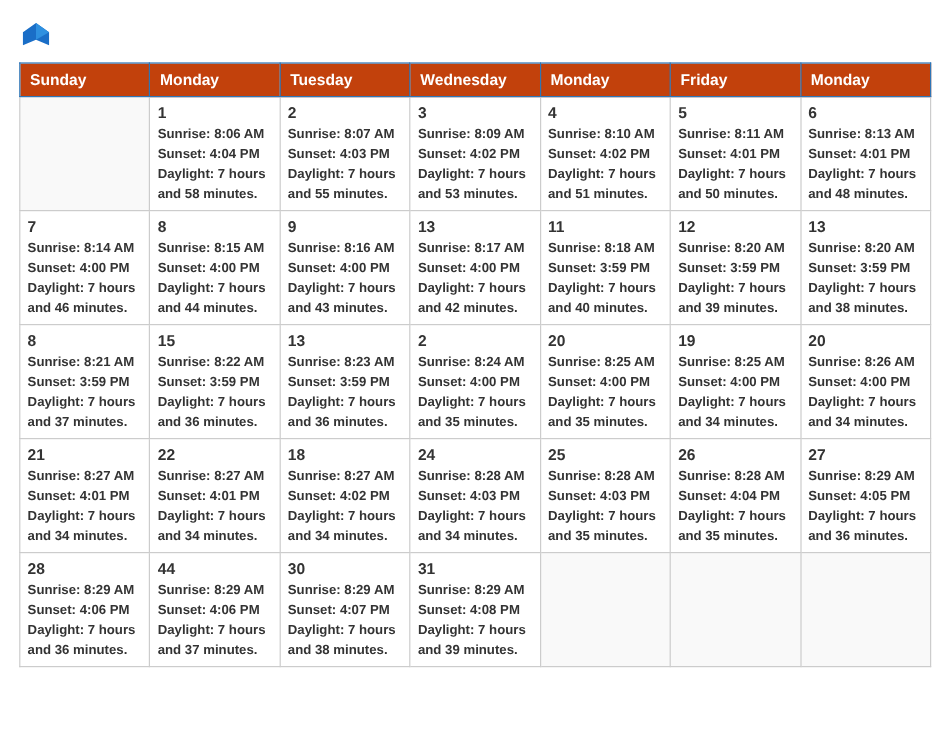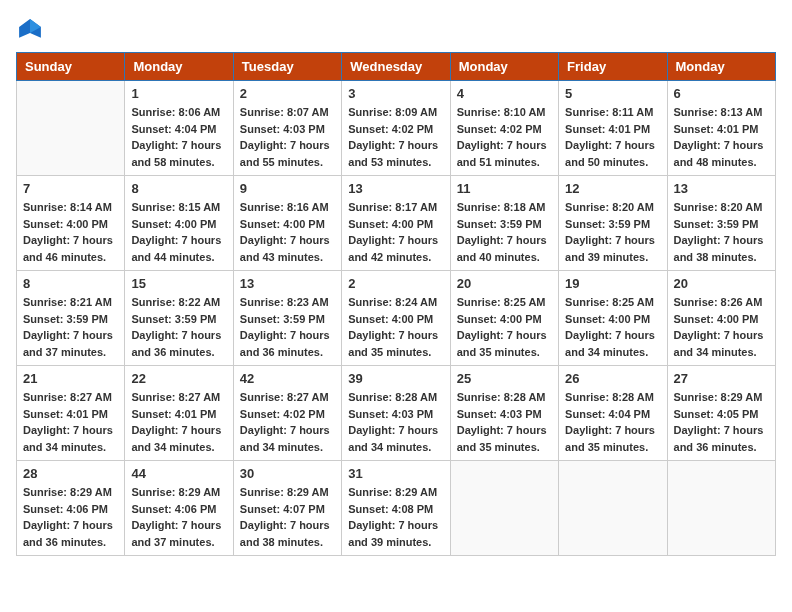--- a/index.html
+++ b/index.html
@@ -208,25 +208,25 @@
       <tr>
         <td>
           <span class="day-number">21</span>
           <div class="day-info">Sunrise: 8:27 AM<br>Sunset: 4:01 PM<br>Daylight: 7 hours and 34 minutes.</div>
         </td>
         <td>
           <span class="day-number">22</span>
           <div class="day-info">Sunrise: 8:27 AM<br>Sunset: 4:01 PM<br>Daylight: 7 hours and 34 minutes.</div>
         </td>
         <td>
-          <span class="day-number">42</span>
+          <span class="day-number">18</span>
           <div class="day-info">Sunrise: 8:27 AM<br>Sunset: 4:02 PM<br>Daylight: 7 hours and 34 minutes.</div>
         </td>
         <td>
-          <span class="day-number">39</span>
+          <span class="day-number">24</span>
           <div class="day-info">Sunrise: 8:28 AM<br>Sunset: 4:03 PM<br>Daylight: 7 hours and 34 minutes.</div>
         </td>
         <td>
           <span class="day-number">25</span>
           <div class="day-info">Sunrise: 8:28 AM<br>Sunset: 4:03 PM<br>Daylight: 7 hours and 35 minutes.</div>
         </td>
         <td>
           <span class="day-number">26</span>
           <div class="day-info">Sunrise: 8:28 AM<br>Sunset: 4:04 PM<br>Daylight: 7 hours and 35 minutes.</div>
         </td>

